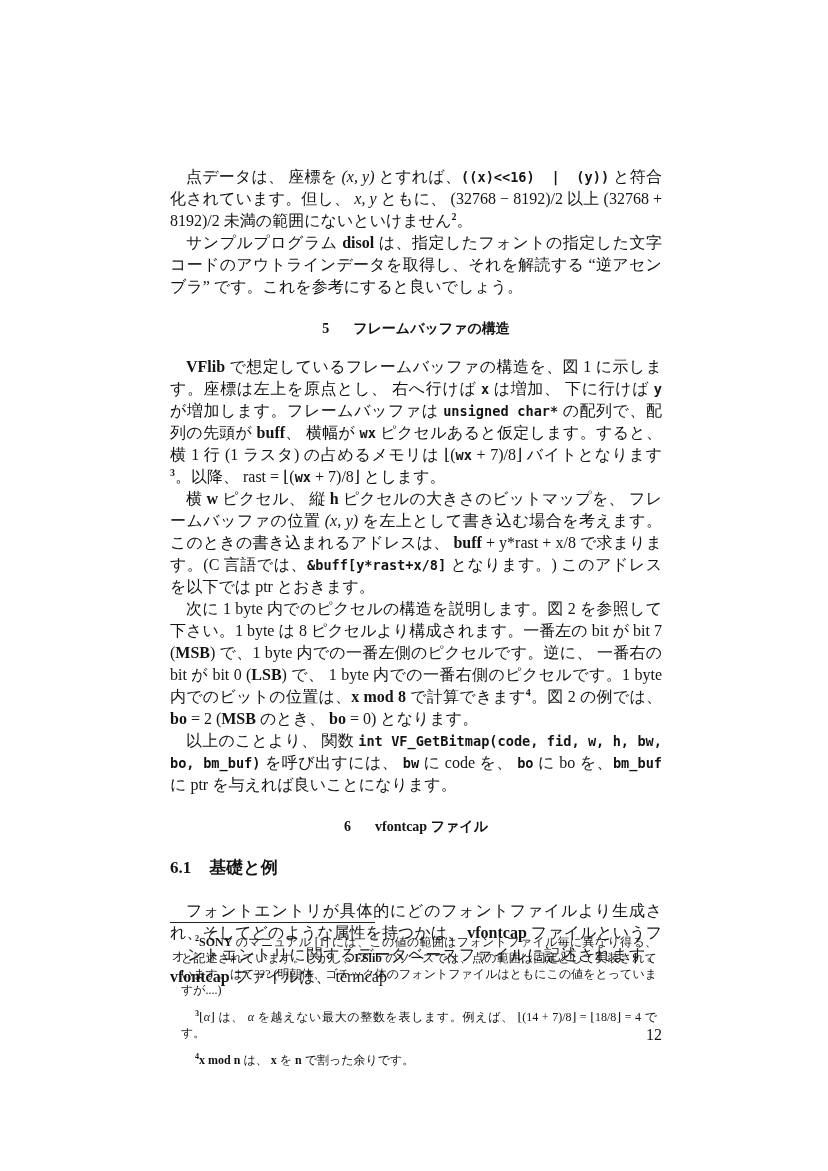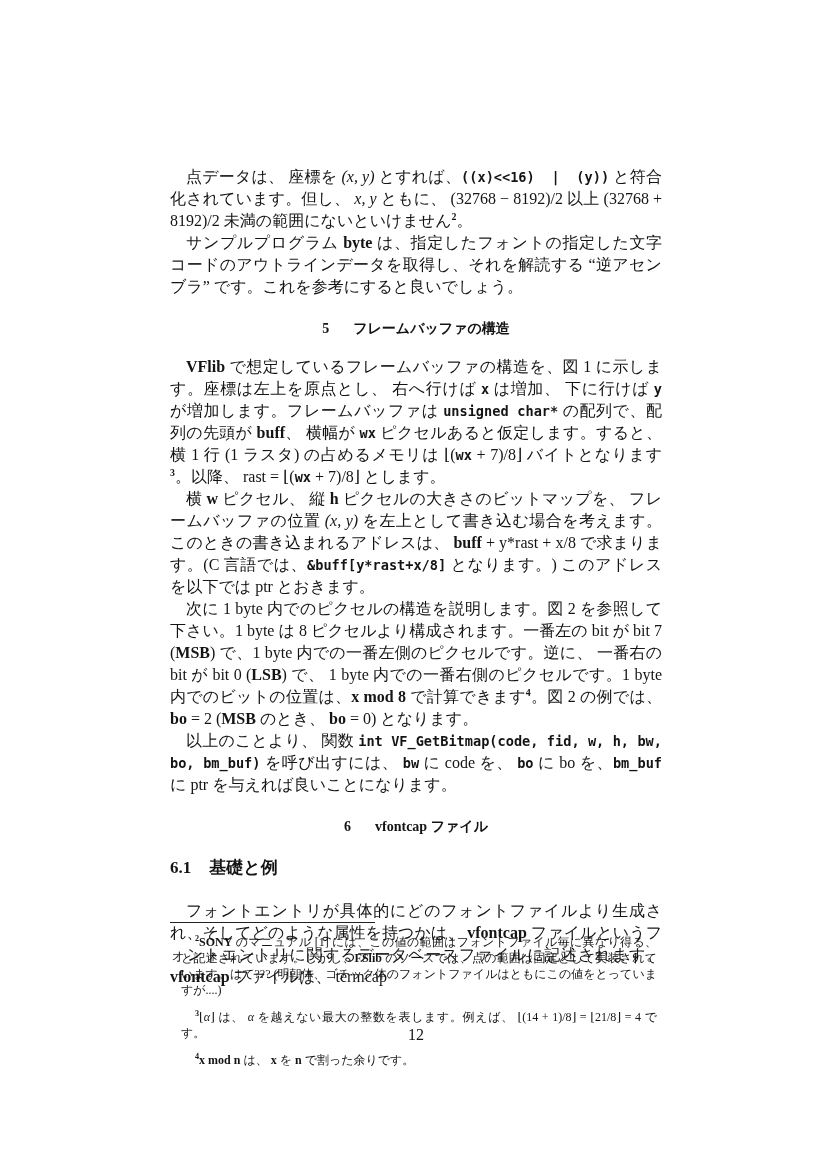--- a/index.html
+++ b/index.html
@@ -69,32 +69,32 @@
     margin-bottom: 6px;
   }
   p.fn { margin: 11px; text-indent: 14px; }
   p.fn sup.marker { font-size: 0.68em; font-weight: bold; line-height: 0; }
 
   .pageno {
     position: absolute;
     left: 170px;
     top: 1026px;
     width: 492px;
-    text-align: center;
+    text-align: right;
     font-size: 16px;
   }
 </style>
 </head>
 <body>
 
 <div class="page">
 
   <div class="main">
     <p class="para"><span class="r-n">点データは、 座標を </span><span class="r-i">(x, y)</span><span class="r-n"> とすれば、</span><span class="r-t">((x)&lt;&lt;16)  |  (y))</span><span class="r-n"> と符合化されています。但し、 </span><span class="r-i">x, y</span><span class="r-n"> ともに、 </span><span class="r-m">(32768 − 8192)/2</span><span class="r-n"> 以上 </span><span class="r-m">(32768 + 8192)/2</span><span class="r-n"> 未満の範囲にないといけません</span><sup class="r-sup">2</sup><span class="r-n">。</span></p>
-    <p class="para"><span class="r-n">サンプルプログラム </span><span class="r-b">byte</span><span class="r-n"> は、指定したフォントの指定した文字コードのアウトラインデータを取得し、それを解読する “逆アセンブラ” です。これを参考にすると良いでしょう。</span></p>
+    <p class="para"><span class="r-n">サンプルプログラム </span><span class="r-b">disol</span><span class="r-n"> は、指定したフォントの指定した文字コードのアウトラインデータを取得し、それを解読する “逆アセンブラ” です。これを参考にすると良いでしょう。</span></p>
 
     <h2 class="sec">
       <span class="secnum">5</span><span>フレームバッファの構造</span>
     </h2>
 
     <p class="para"><span class="r-b">VFlib</span><span class="r-n"> で想定しているフレームバッファの構造を、図 1 に示します。座標は左上を原点とし、 右へ行けば </span><span class="r-t">x</span><span class="r-n"> は増加、 下に行けば </span><span class="r-t">y</span><span class="r-n"> が増加します。フレームバッファは </span><span class="r-t">unsigned char*</span><span class="r-n"> の配列で、配列の先頭が </span><span class="r-b">buff</span><span class="r-n">、 横幅が </span><span class="r-t">wx</span><span class="r-n"> ピクセルあると仮定します。すると、 横 1 行 (1 ラスタ) の占めるメモリは </span><span class="r-m">⌊(</span><span class="r-t">wx</span><span class="r-m"> + 7)/8⌋</span><span class="r-n"> バイトとなります</span><sup class="r-sup">3</sup><span class="r-n">。以降、 </span><span class="r-m">rast = ⌊(</span><span class="r-t">wx</span><span class="r-m"> + 7)/8⌋</span><span class="r-n"> とします。</span></p>
     <p class="para"><span class="r-n">横 </span><span class="r-b">w</span><span class="r-n"> ピクセル、 縦 </span><span class="r-b">h</span><span class="r-n"> ピクセルの大きさのビットマップを、 フレームバッファの位置 </span><span class="r-i">(x, y)</span><span class="r-n"> を左上として書き込む場合を考えます。このときの書き込まれるアドレスは、 </span><span class="r-b">buff</span><span class="r-m"> + y*rast + x/8</span><span class="r-n"> で求まります。(C 言語では、</span><span class="r-t">&amp;buff[y*rast+x/8]</span><span class="r-n"> となります。) このアドレスを以下では ptr とおきます。</span></p>
     <p class="para"><span class="r-n">次に 1 byte 内でのピクセルの構造を説明します。図 2 を参照して下さい。1 byte は 8 ピクセルより構成されます。一番左の bit が bit 7 (</span><span class="r-b">MSB</span><span class="r-n">) で、1 byte 内での一番左側のピクセルです。逆に、 一番右の bit が bit 0 (</span><span class="r-b">LSB</span><span class="r-n">) で、 1 byte 内での一番右側のピクセルです。1 byte 内でのビットの位置は、</span><span class="r-b">x mod 8</span><span class="r-n"> で計算できます</span><sup class="r-sup">4</sup><span class="r-n">。図 2 の例では、</span><span class="r-b">bo</span><span class="r-m"> = 2 (</span><span class="r-b">MSB</span><span class="r-n"> のとき、 </span><span class="r-b">bo</span><span class="r-m"> = 0)</span><span class="r-n"> となります。</span></p>
     <p class="para"><span class="r-n">以上のことより、 関数 </span><span class="r-t">int VF_GetBitmap(code, fid, w, h, bw, bo, bm_buf)</span><span class="r-n"> を呼び出すには、 </span><span class="r-t">bw</span><span class="r-n"> に code を、 </span><span class="r-t">bo</span><span class="r-n"> に bo を、</span><span class="r-t">bm_buf</span><span class="r-n"> に ptr を与えれば良いことになります。</span></p>
 
@@ -105,19 +105,19 @@
     <h3 class="subsec">
       <span class="subsecnum">6.1</span><span>基礎と例</span>
     </h3>
 
     <p class="para"><span class="r-n">フォントエントリが具体的にどのフォントファイルより生成され、そしてどのような属性を持つかは、 </span><span class="r-b">vfontcap</span><span class="r-n"> ファイルというフォントエントリに関するデータベースファイルに記述されます。</span><span class="r-b">vfontcap</span><span class="r-n"> ファイルは、 termcap</span></p>
   </div>
 
   <div class="footnotes">
     <div class="fn-rule"></div>
     <p class="fn"><sup class="marker">2</sup><span><span class="r-b">SONY</span><span class="r-n"> のマニュアル [1] には、この値の範囲はフォントファイル毎に異なり得る、と記述されています。しかし、</span><span class="r-b">FSlib</span><span class="r-n"> のソースでは、点の範囲は固定として実装されています。はて??? (明朝体、ゴチック体のフォントファイルはともにこの値をとっていますが....)</span></span></p>
-    <p class="fn"><sup class="marker">3</sup><span><span class="r-m">⌊</span><span class="r-i">α</span><span class="r-m">⌋</span><span class="r-n"> は、 </span><span class="r-i">α</span><span class="r-n"> を越えない最大の整数を表します。例えば、 </span><span class="r-m">⌊(14 + 1)/8⌋ = ⌊21/8⌋ = 4</span><span class="r-n"> です。</span></span></p>
+    <p class="fn"><sup class="marker">3</sup><span><span class="r-m">⌊</span><span class="r-i">α</span><span class="r-m">⌋</span><span class="r-n"> は、 </span><span class="r-i">α</span><span class="r-n"> を越えない最大の整数を表します。例えば、 </span><span class="r-m">⌊(14 + 7)/8⌋ = ⌊18/8⌋ = 4</span><span class="r-n"> です。</span></span></p>
     <p class="fn"><sup class="marker">4</sup><span><span class="r-b">x mod n</span><span class="r-n"> は、 </span><span class="r-b">x</span><span class="r-n"> を </span><span class="r-b">n</span><span class="r-n"> で割った余りです。</span></span></p>
   </div>
 
   <div class="pageno">12</div>
 
 </div>
 
 </body></html>

